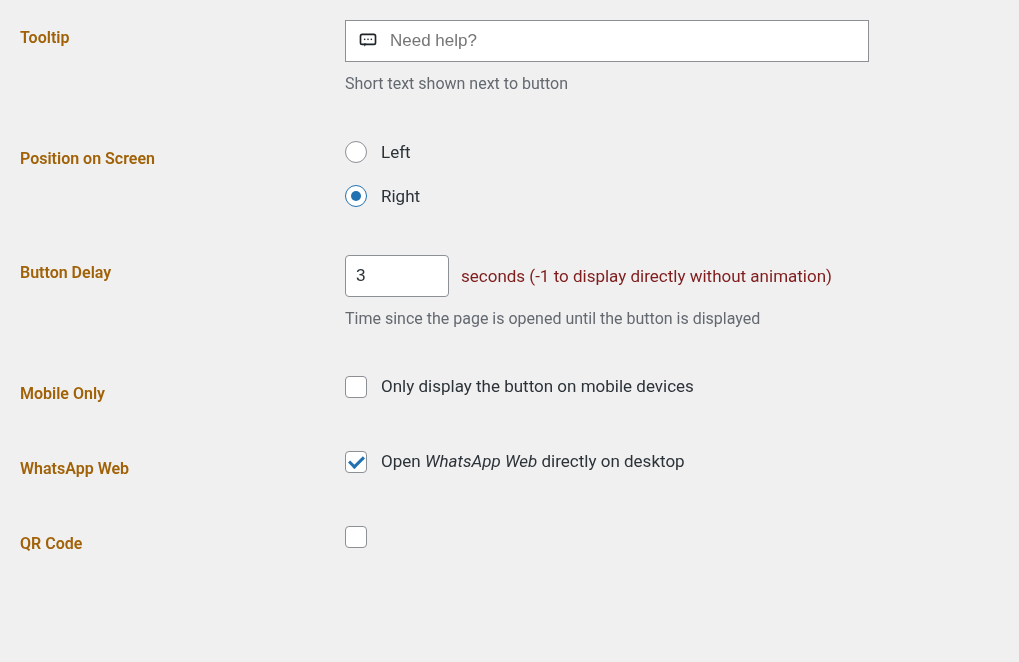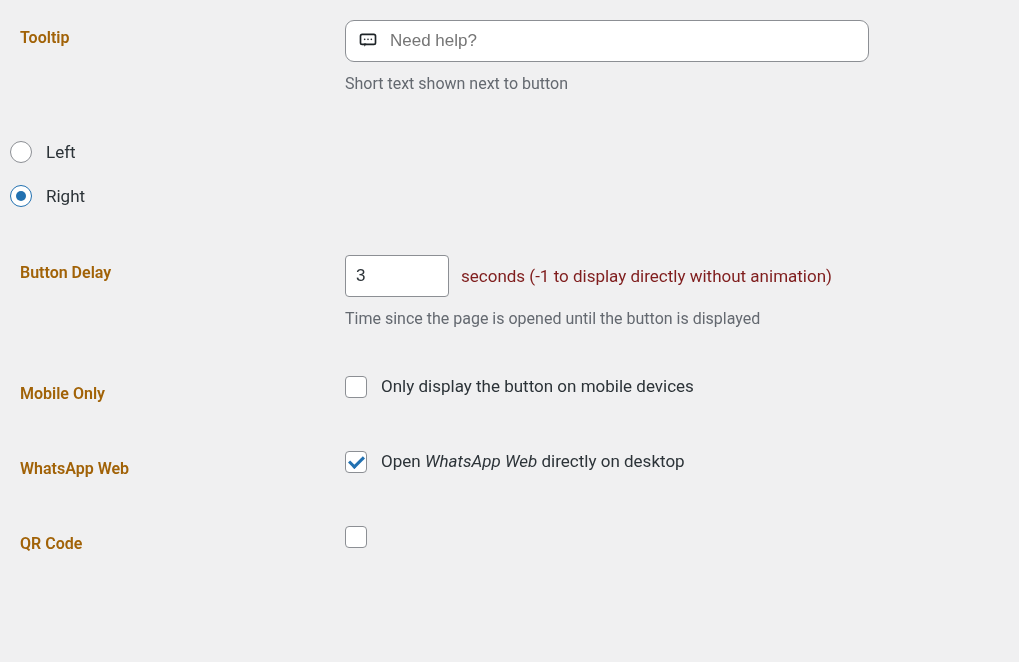--- a/index.html
+++ b/index.html
@@ -37,21 +37,21 @@
       flex: 1;
     }
     .input-wrap {
       position: relative;
       width: 524px;
     }
     .text-input {
       width: 100%;
       height: 42px;
       border: 1px solid #8c8f94;
-      border-radius: 9px;
+      border-radius: 0;
       background: #fff;
       padding: 6px 12px 6px 44px;
       font-size: 17px;
       color: #2c3338;
     }
     .text-input::placeholder {
       color: #757575;
     }
     .input-icon {
       position: absolute;
@@ -181,20 +181,23 @@
             <circle cx="16" cy="10" r="1" fill="currentColor" stroke="none"></circle>
           </svg>
         </span>
         <input type="text" class="text-input" placeholder="Need help?" style="">
       </div>
       <div class="help-text">Short text shown next to button</div>
     </div>
   </div>
 
   <div class="form-row">
+    <div class="label-col">
+      <span class="label">Position on Screen</span>
+    </div>
     <div class="field-col">
       <div class="radio-item">
         <input type="radio" name="position" class="radio-input" style="">
         <label class="radio-label">Left</label>
       </div>
       <div class="radio-item">
         <input type="radio" name="position" class="radio-input" checked="" style="">
         <label class="radio-label">Right</label>
       </div>
     </div>

